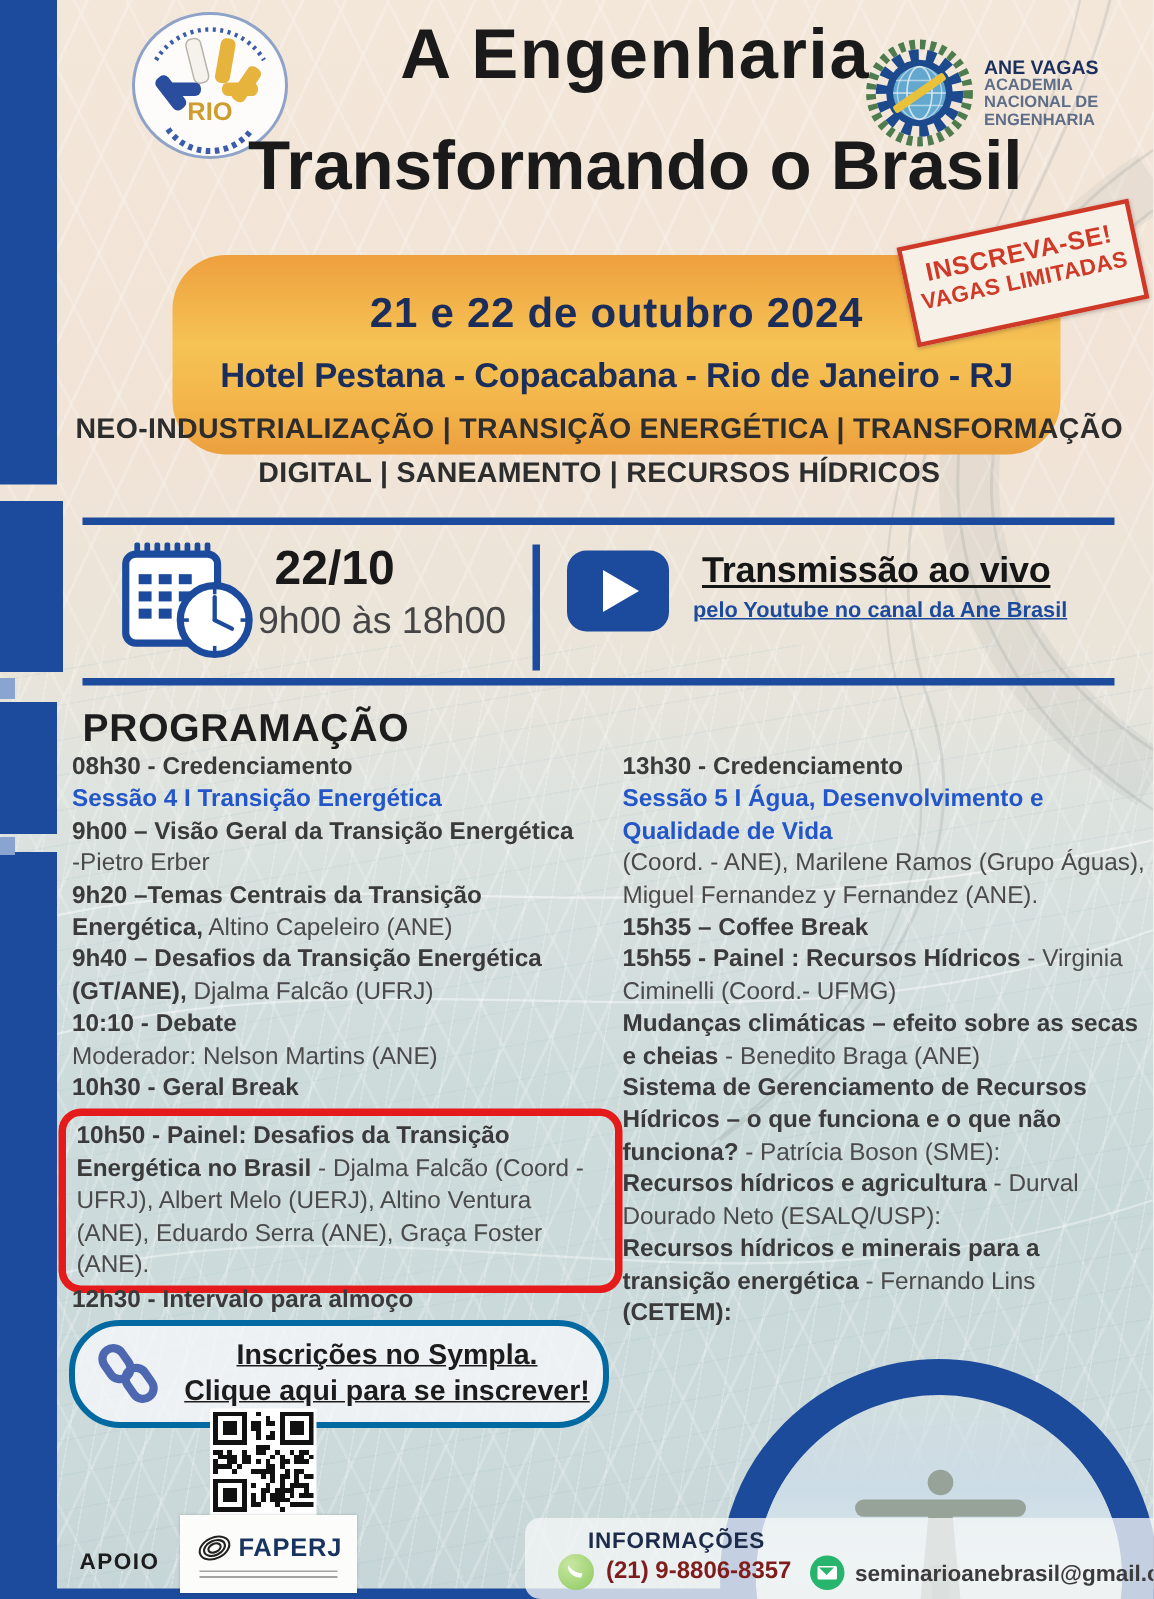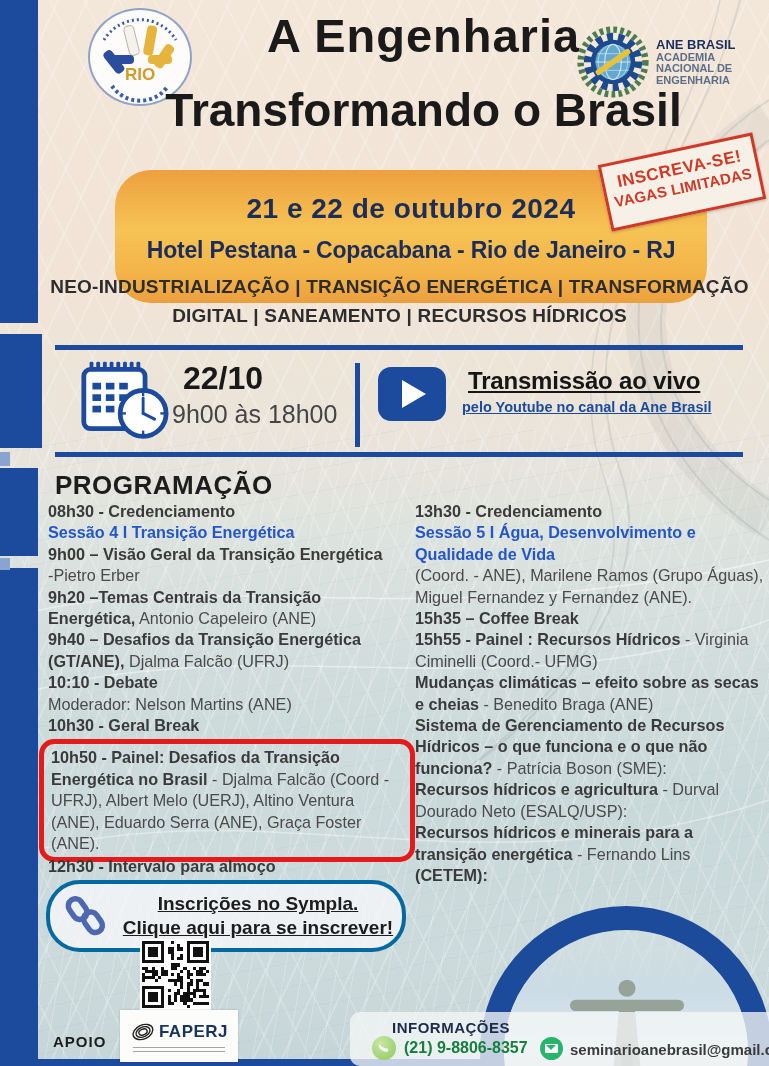--- a/index.html
+++ b/index.html
@@ -105,21 +105,21 @@
   .faperj-row{display:flex;align-items:center;gap:3px;}
   .faperj-name{font-size:17px;font-weight:800;color:#17335f;letter-spacing:.5px;}
   .faperj-sub{width:92px;height:7px;margin-top:2px;background:
     repeating-linear-gradient(180deg,#8e8e8e 0 1px,transparent 1px 4px);opacity:.8;}
   .info-panel{left:350px;top:1012px;right:0;height:54px;background:rgba(244,246,246,.78);
     border-radius:10px 0 0 10px;z-index:3;}
   .info-heading{left:392px;top:1019px;font-size:15px;font-weight:800;color:#1d2b4a;
     letter-spacing:.5px;z-index:4;}
   .phone-icon{left:372px;top:1036px;width:24px;height:24px;border-radius:50%;
     background:radial-gradient(circle at 35% 30%,#c9e7a2,#8cc95e);z-index:4;}
-  .phone-text{left:404px;top:1039px;font-size:16px;font-weight:700;color:#15803d;z-index:4;}
+  .phone-text{left:404px;top:1039px;font-size:16px;font-weight:700;color:#7f1d1d;z-index:4;}
   .mail-icon{left:540px;top:1037px;width:23px;height:23px;border-radius:50%;background:#27b56e;
     display:flex;align-items:center;justify-content:center;z-index:4;}
   .mail-icon span{display:block;width:13px;height:9px;background:#fff;border-radius:1px;position:relative;}
   .mail-icon span:before{content:"";position:absolute;left:1px;top:1px;
     border-style:solid;border-width:5px 5.5px 0 5.5px;border-color:#27b56e transparent transparent transparent;}
   .mail-text{left:570px;top:1041px;font-size:15px;font-weight:700;color:#3b3b3b;z-index:4;}
 </style>
 </head>
 <body>
 
@@ -192,21 +192,21 @@
       <circle cx="40" cy="40" r="24" fill="#1c4a8c"></circle>
       <circle cx="40" cy="40" r="19" fill="#63a9cf"></circle>
       <ellipse cx="40" cy="40" rx="9" ry="19" fill="none" stroke="#e8f2f7" stroke-width="1.2" opacity="0.8"></ellipse>
       <ellipse cx="40" cy="40" rx="16" ry="19" fill="none" stroke="#e8f2f7" stroke-width="1" opacity="0.6"></ellipse>
       <line x1="21" y1="40" x2="59" y2="40" stroke="#e8f2f7" stroke-width="1.2" opacity="0.8"></line>
       <line x1="23" y1="31" x2="57" y2="31" stroke="#e8f2f7" stroke-width="1" opacity="0.6"></line>
       <line x1="23" y1="49" x2="57" y2="49" stroke="#e8f2f7" stroke-width="1" opacity="0.6"></line>
       <rect x="18" y="37" width="44" height="6" rx="2" transform="rotate(-35 40 40)" fill="#e8c23a"></rect>
     </svg>
     <div class="ane-text">
-      <div class="ane-name">ANE BRASIL</div>
+      <div class="ane-name">ANE VAGAS</div>
       <div class="ane-sub">ACADEMIA</div>
       <div class="ane-sub">NACIONAL DE</div>
       <div class="ane-sub">ENGENHARIA</div>
     </div>
   </div>
 
   <div class="abs banner">
     <div class="banner-date">21 e 22 de outubro 2024</div>
     <div class="banner-venue">Hotel Pestana - Copacabana - Rio de Janeiro - RJ</div>
   </div>
@@ -268,21 +268,21 @@
 
   <div class="abs prog-heading">PROGRAMAÇÃO</div>
 
   <div class="abs col col-left">
     <div>
         <div class="prog-line"><span class="s-b">08h30 - Credenciamento</span></div>
         <div class="prog-line"><span class="s-blue">Sessão 4 I Transição Energética</span></div>
         <div class="prog-line"><span class="s-b">9h00 – Visão Geral da Transição Energética</span></div>
         <div class="prog-line"><span class="s-n">-Pietro Erber</span></div>
         <div class="prog-line"><span class="s-b">9h20 –Temas Centrais da Transição</span></div>
-        <div class="prog-line"><span class="s-b">Energética,</span><span class="s-n"> Antonio Capeleiro (ANE)</span></div>
+        <div class="prog-line"><span class="s-b">Energética,</span><span class="s-n"> Altino Capeleiro (ANE)</span></div>
         <div class="prog-line"><span class="s-b">9h40 – Desafios da Transição Energética</span></div>
         <div class="prog-line"><span class="s-b">(GT/ANE),</span><span class="s-n"> Djalma Falcão (UFRJ)</span></div>
         <div class="prog-line"><span class="s-b">10:10 - Debate</span></div>
         <div class="prog-line"><span class="s-n">Moderador: Nelson Martins (ANE)</span></div>
         <div class="prog-line"><span class="s-b">10h30 - Geral Break</span></div>
       </div>
     <div class="red-box">
       <div>
           <div class="prog-line"><span class="s-b">10h50 - Painel: Desafios da Transição</span></div>
           <div class="prog-line"><span class="s-b">Energética no Brasil</span><span class="s-n"> - Djalma Falcão (Coord -</span></div>

